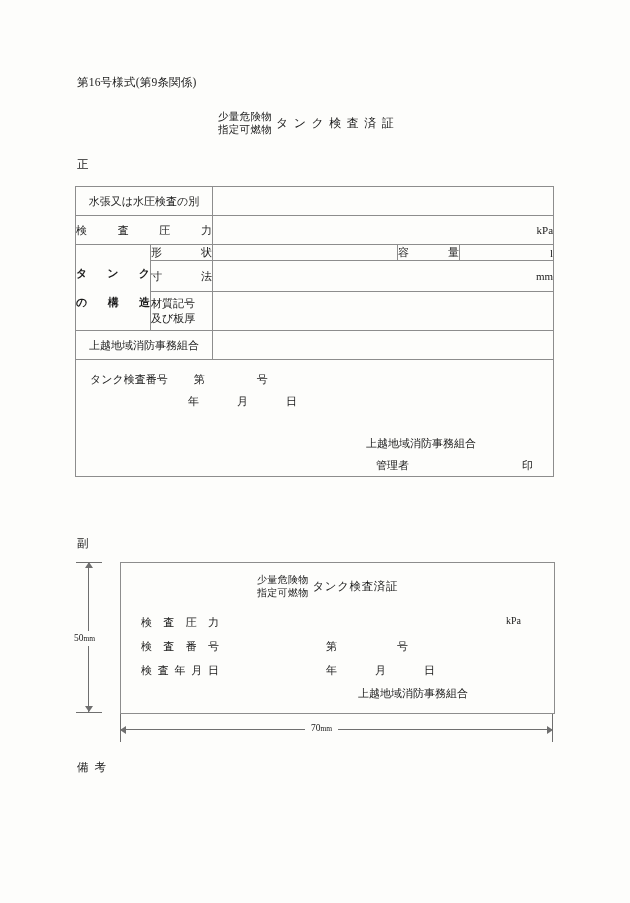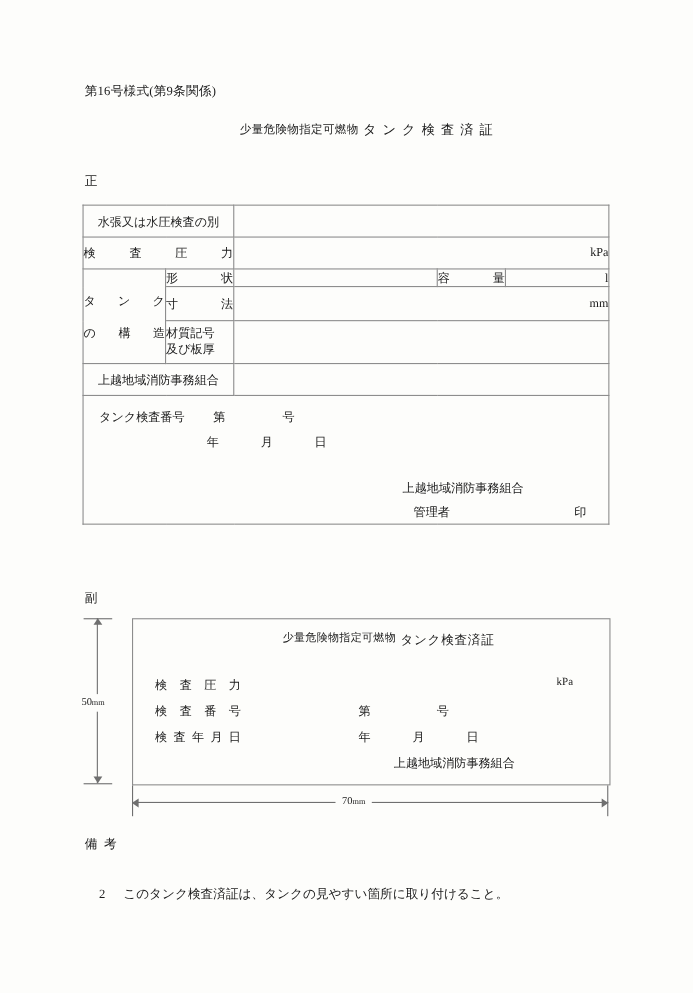--- a/index.html
+++ b/index.html
@@ -37,20 +37,21 @@
 
   
   .doc-title {
     left: 218px;
     top: 110px;
     display: flex;
     align-items: center;
   }
   .title-prefix {
     display: flex;
+    flex-direction: column;
     font-size: 10.5px;
     line-height: 13px;
     letter-spacing: 0.3px;
     justify-content: flex-end;
   }
   .title-main {
     font-size: 12px;
     letter-spacing: 5.5px;
     padding-left: 4px;
     padding-right: 0;
@@ -307,21 +308,21 @@
       <tr>
         <td class="lbl" colspan="2" style="height:28px;">
           <span class="lbl-spread">検査圧力</span>
         </td>
         <td class="unit-cell" colspan="3">
           <span>kPa</span>
         </td>
       </tr>
 
       <tr>
-        <td class="lbl" rowspan="3" style="height:30px;">
+        <td class="lbl" rowspan="3" style="height:30px;font-weight:bold;">
           <span class="lbl-spread">タンク</span>
           <span style="display:block;height:14px;"></span>
           <span class="lbl-spread">の構造</span>
         </td>
         <td class="lbl">
           <span class="lbl-spread">形状</span>
         </td>
         <td class="blank-cell"></td>
         <td class="lbl">
           <span class="lbl-spread">容量</span>
@@ -422,17 +423,14 @@
   <div class="dim-h-cap-l"></div>
   <div class="dim-h-cap-r"></div>
   <div class="dim-h"></div>
   <div class="dim-h-label nw">
     <span>70</span><span class="u">mm</span>
   </div>
 
   <div class="abs nw remarks-head">備考</div>
 
 
-  <div class="remark-item rk-2">
-    <span class="num">2</span><span>このタンク検査済証は、タンクの見やすい箇所に取り付けること。</span>
-  </div>
 
 </div>
 
 </body></html>

